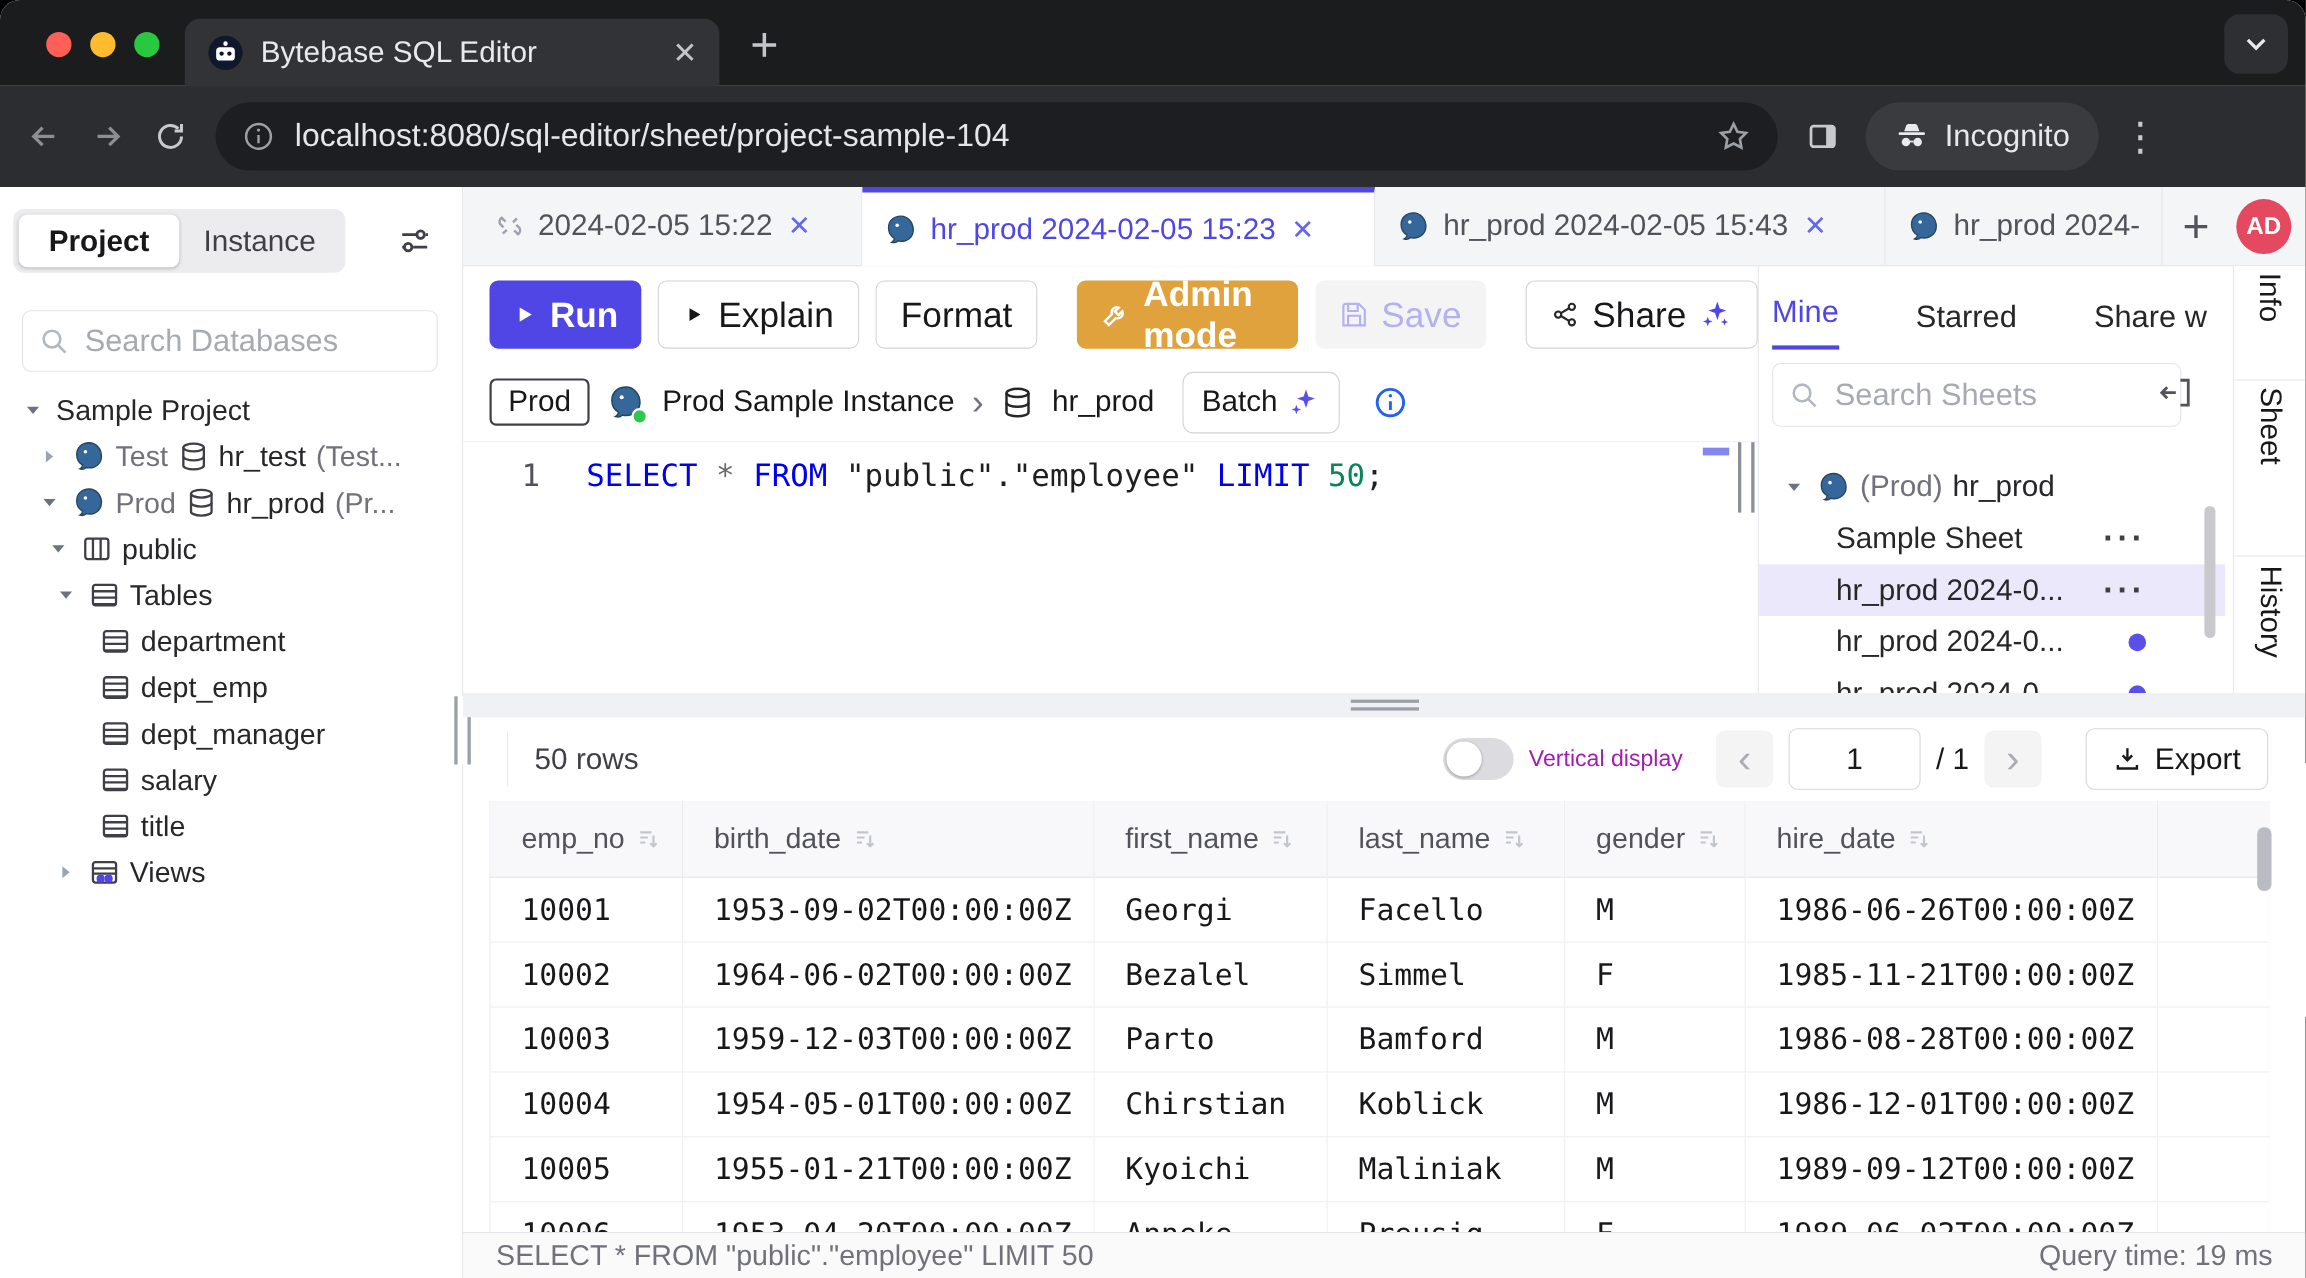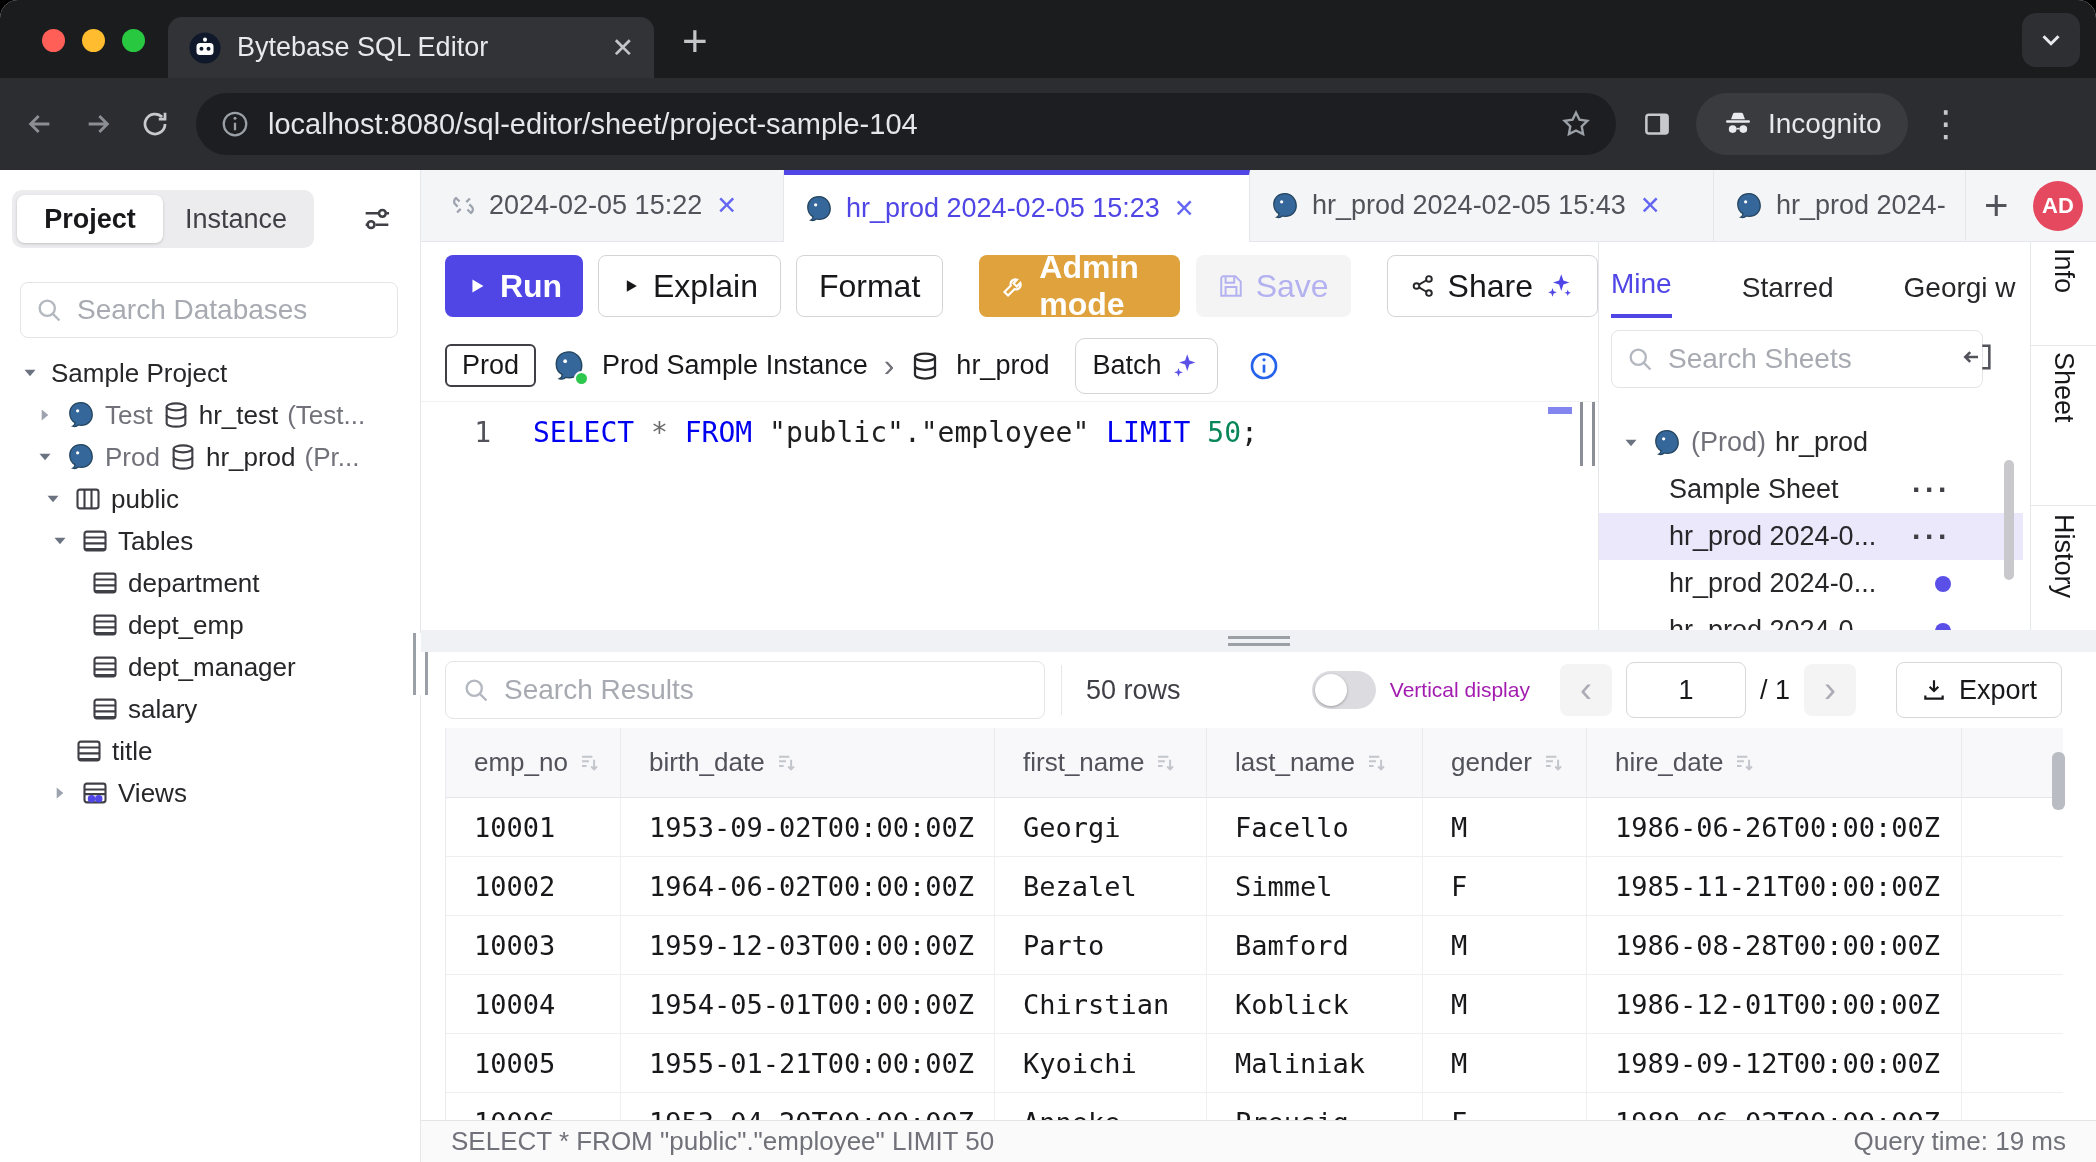--- a/index.html
+++ b/index.html
@@ -380,21 +380,21 @@
           <div class="tree-row" style="padding-left: 58px;">
             <span class="caret"></span>
             <span class="icon ">
               <svg viewBox="0 0 24 24" width="28" height="28" fill="none" stroke="#3f3f46" stroke-width="1.8">
                 <rect x="3" y="4" width="18" height="16" rx="2"></rect>
                 <path d="M3 9h18M3 14h18M3 19h18"></path>
               </svg>
             </span>
             <span class="lab">salary</span>
           </div>
-          <div class="tree-row" style="padding-left: 42px;">
+          <div class="tree-row" style="padding-left: 58px;">
             <span class="caret"></span>
             <span class="icon ">
               <svg viewBox="0 0 24 24" width="28" height="28" fill="none" stroke="#3f3f46" stroke-width="1.8">
                 <rect x="3" y="4" width="18" height="16" rx="2"></rect>
                 <path d="M3 9h18M3 14h18M3 19h18"></path>
               </svg>
             </span>
             <span class="lab">title</span>
           </div>
           <div class="tree-row" style="padding-left: 48px;">
@@ -569,21 +569,21 @@
       </div>
       <div class="minimap">
           <div class="mline"></div>
         </div>
       <div class="phandle"></div>
 
       <div class="sheetpanel">
         <div class="shtabs">
           <span class="shtab active">Mine</span>
           <span class="shtab">Starred</span>
-          <span class="shtab">Georgi w</span>
+          <span class="shtab">Share w</span>
         </div>
         <div class="shsearch">
           <span class="icon">
             <svg viewBox="0 0 24 24" width="28" height="28" fill="none" stroke="#b3b7bf" stroke-width="2">
                 <circle cx="10.5" cy="10.5" r="6.5"></circle>
                 <path d="M15.5 15.5 21 21"></path>
               </svg>
           </span>
           <input class="ghost-input" placeholder="Search Sheets" style="">
         </div>
@@ -652,29 +652,20 @@
           <span>History</span>
         </div>
       </div>
 
       <div class="splitter">
           <div class="shandle"></div>
         </div>
 
       <div class="results">
         <div class="rctrl">
-          <div class="rsearch">
-            <span class="icon">
-              <svg viewBox="0 0 24 24" width="28" height="28" fill="none" stroke="#b3b7bf" stroke-width="2">
-                  <circle cx="10.5" cy="10.5" r="6.5"></circle>
-                  <path d="M15.5 15.5 21 21"></path>
-                </svg>
-            </span>
-            <input class="ghost-input" placeholder="Search Results" style="">
-          </div>
           <div class="rdiv"></div>
           <span class="rowcount">50 rows</span>
           <div class="toggle">
               <div class="knob"></div>
             </div>
           <span class="vlabel">Vertical display</span>
           <div class="pgbtn prevb">‹</div>
           <input class="pginput" value="1" style="">
           <span class="pgtotal">/ 1</span>
           <div class="pgbtn nextb">›</div>

